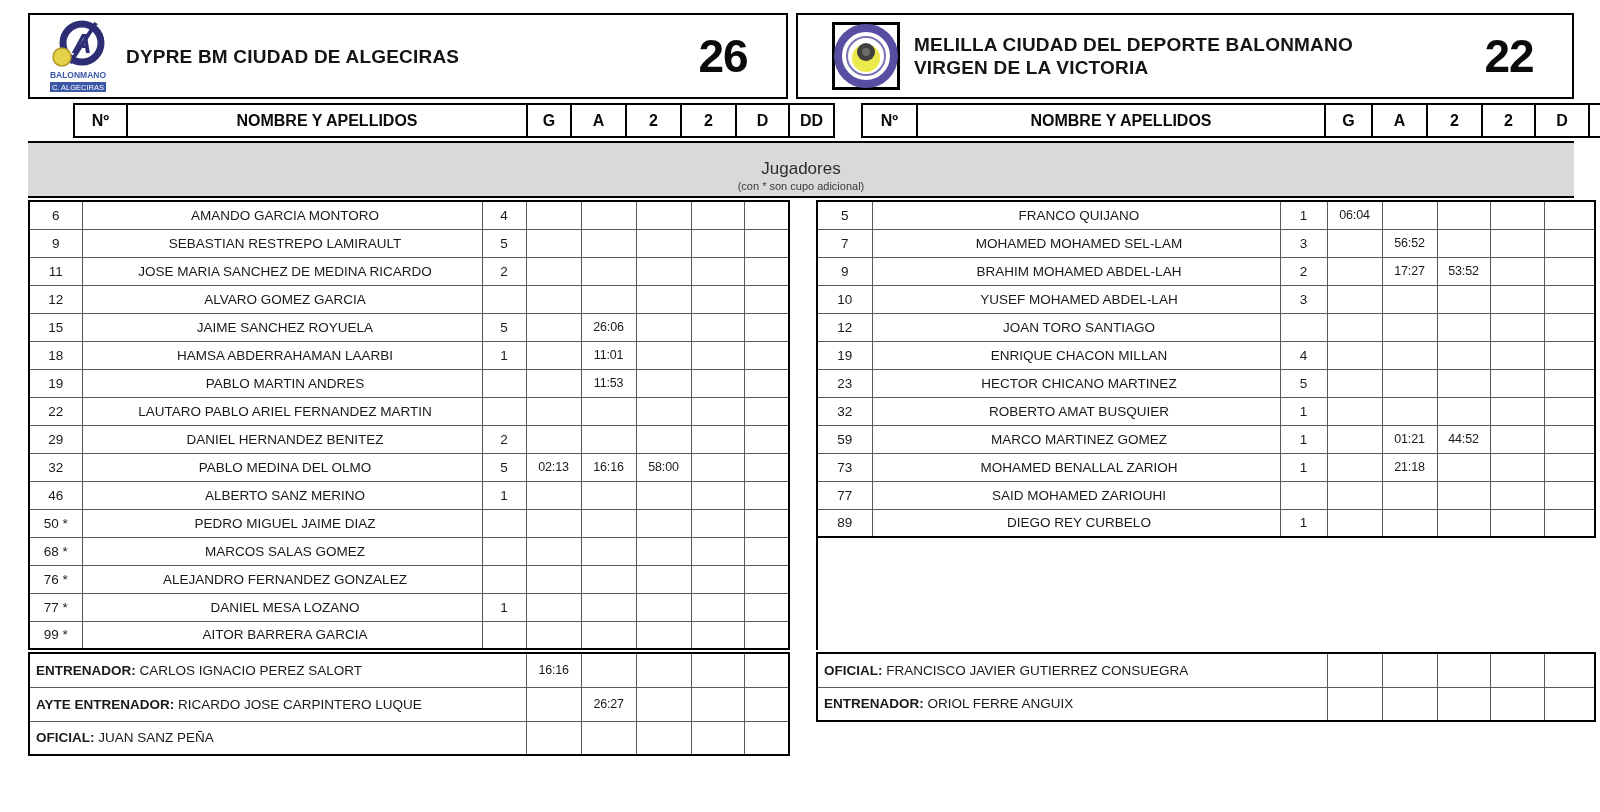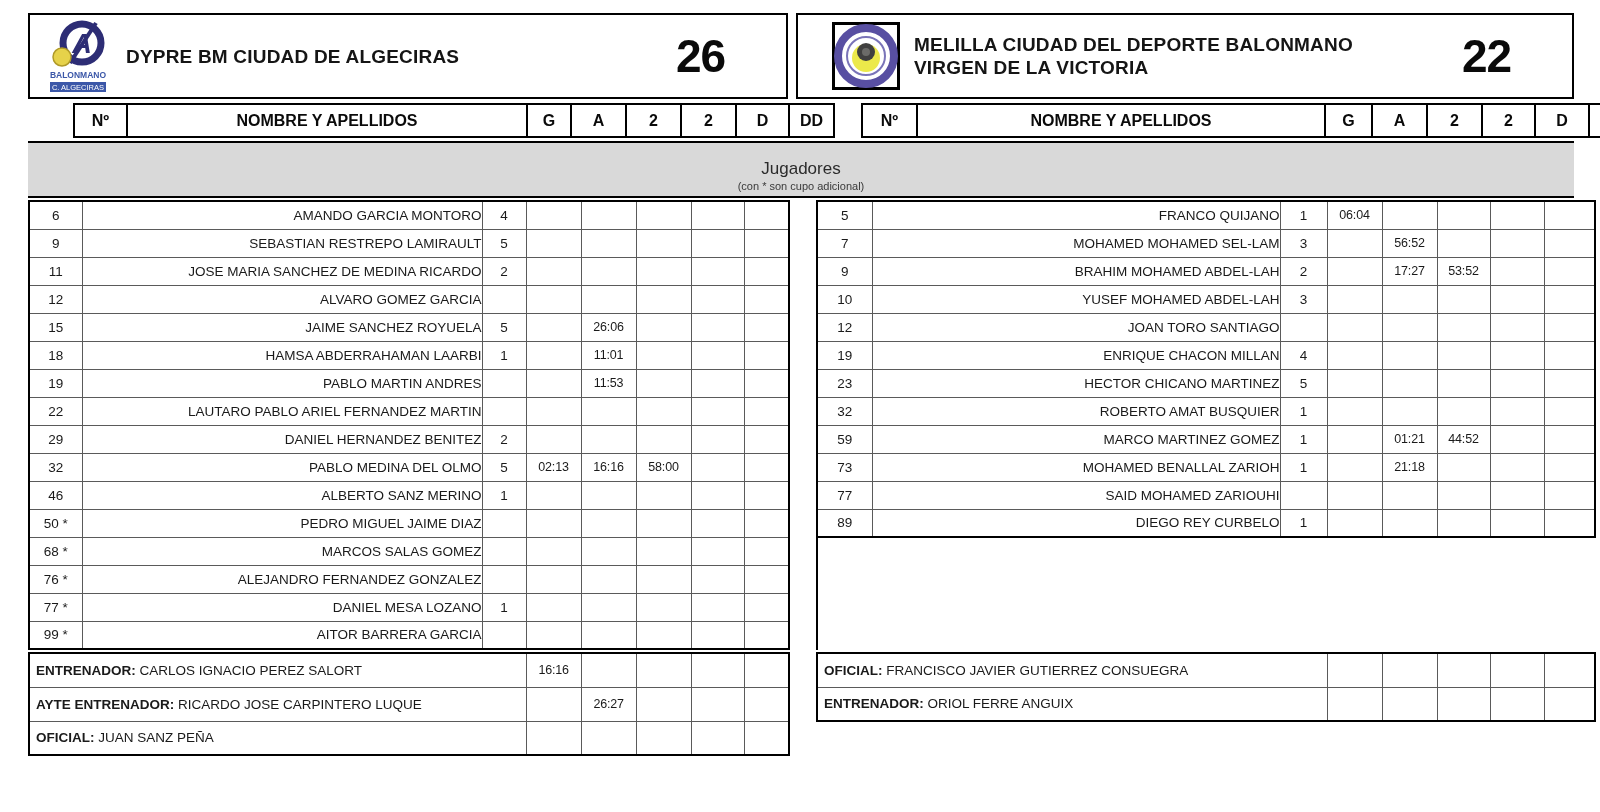--- a/index.html
+++ b/index.html
@@ -18,40 +18,40 @@
 
   
   .team-header {
     height: 86px; border: 2px solid #000; background: #fff;
     display: flex; align-items: center;
   }
   .logo-wrap { flex: 0 0 96px; display: flex; justify-content: center; align-items: center; }
   .team-name { flex: 1; font-weight: bold; font-size: 19px; letter-spacing: .2px; color: #151515; }
   .team-name .nm-line { line-height: 23px; }
   .team-score {
-    flex: 0 0 110px; text-align: left; padding-right: 16px;
+    flex: 0 0 110px; text-align: center; padding-right: 16px;
     font-weight: bold; font-size: 46px; color: #0a0a0a; letter-spacing: -1px;
   }
 
   
   table { border-collapse: collapse; table-layout: fixed; width: 100%; background: #fff; }
   .hdr-table { margin-top: 4px; margin-left: 45px; }
   .hdr-table th {
     border: 2px solid #000; height: 33px; font-size: 16px; font-weight: bold;
     text-align: center; color: #0a0a0a; overflow: hidden; white-space: nowrap;
   }
   .ptable, .stable { border: 2px solid #000; }
   .ptable td, .stable td {
     border: 1px solid #5a5a5a; height: 28px; font-size: 13.5px;
     overflow: hidden; white-space: nowrap; color: #1a1a1a;
   }
   .ptable tr:first-child td { border-top: 2px solid #000; }
   .ptable tr:last-child td  { border-bottom: 2px solid #000; }
   td.c-center { text-align: center; }
-  td.c-name   { text-align: right; padding-left: 6px; }
+  td.c-name   { text-align: center; padding-left: 6px; }
   td.c-time   { text-align: center; font-size: 12.5px; letter-spacing: -0.2px; }
 
   
   .home-cols col:nth-child(1){width:53px}.home-cols col:nth-child(2){width:400px}
   .home-cols col:nth-child(3){width:44px}.home-cols col:nth-child(4){width:55px}
   .home-cols col:nth-child(5){width:55px}.home-cols col:nth-child(6){width:55px}
   .home-cols col:nth-child(7){width:53px}.home-cols col:nth-child(8){width:45px}
   
   .away-cols col:nth-child(1){width:55px}.away-cols col:nth-child(2){width:408px}
   .away-cols col:nth-child(3){width:47px}.away-cols col:nth-child(4){width:55px}

